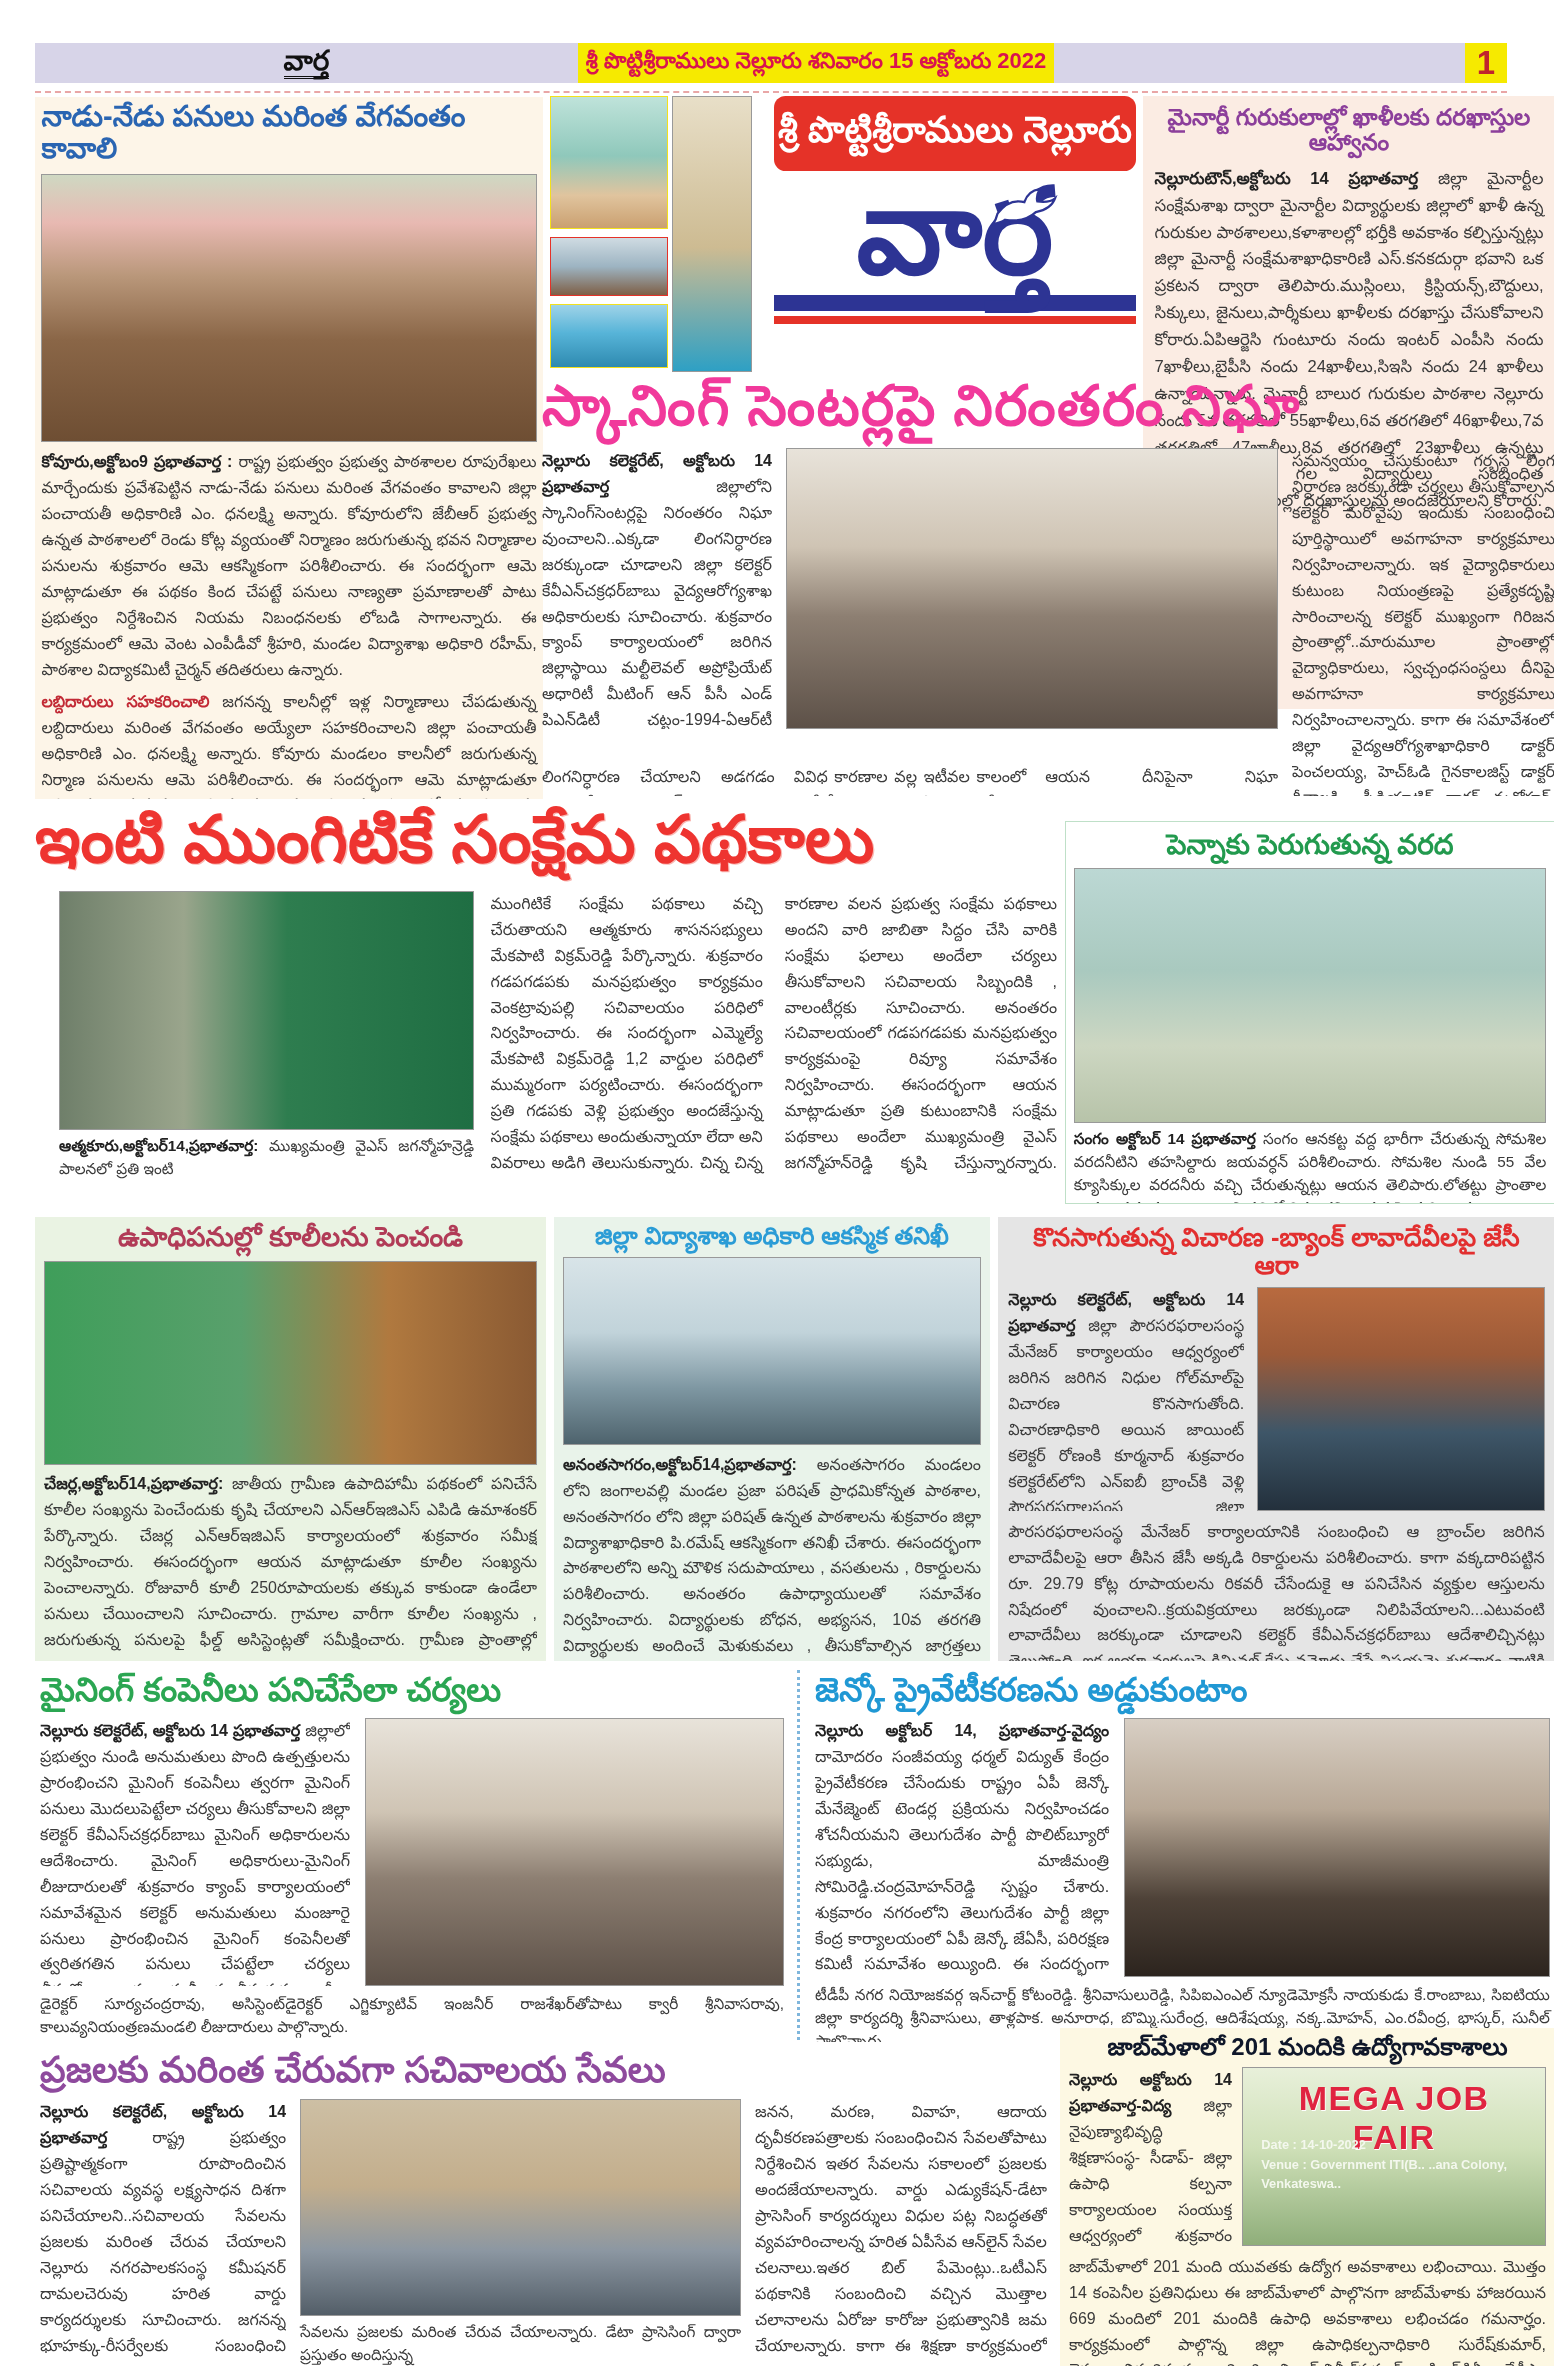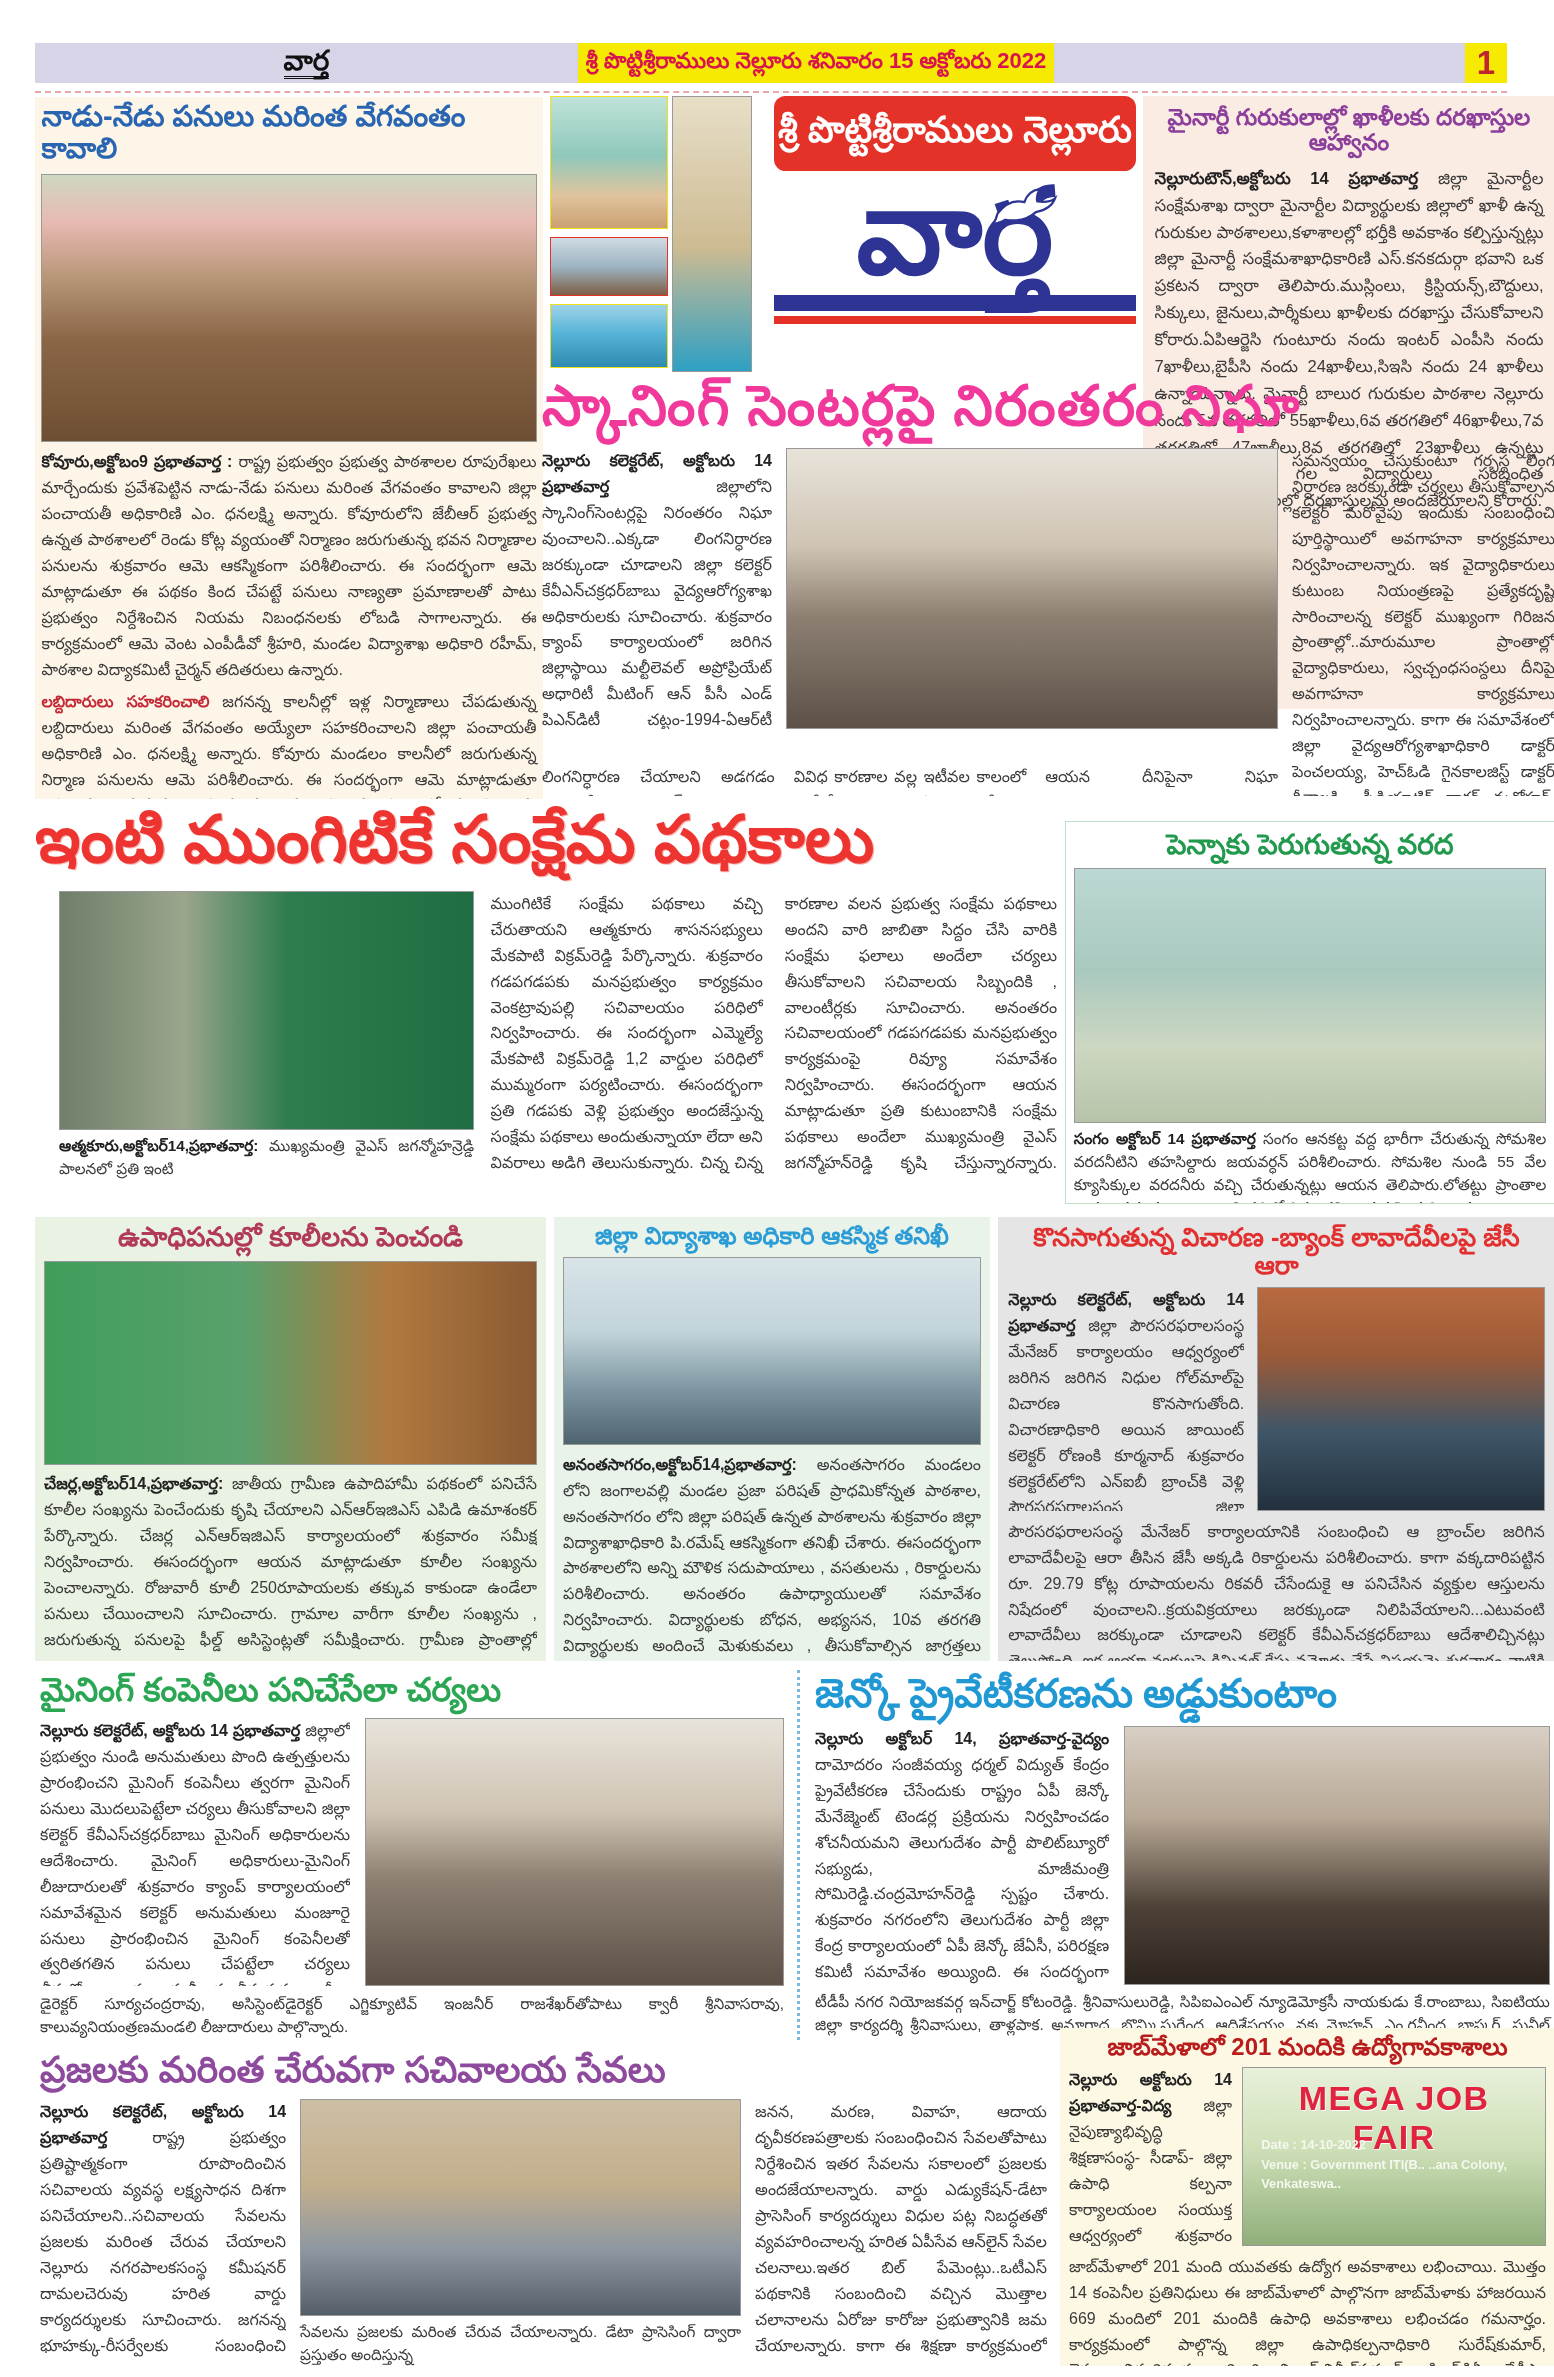--- a/index.html
+++ b/index.html
@@ -183,21 +183,21 @@
       <div class="body-text" style="width:310px;height:268px;overflow:hidden;">
         <p><b class="dateline">నెల్లూరు కలెక్టరేట్, అక్టోబరు 14 ప్రభాతవార్త</b>
            <span>జిల్లాలో ప్రభుత్వం నుండి అనుమతులు పొంది ఉత్పత్తులను ప్రారంభించని మైనింగ్ కంపెనీలు త్వరగా మైనింగ్ పనులు మొదలుపెట్టేలా చర్యలు తీసుకోవాలని జిల్లా కలెక్టర్ కేవీఎస్‌చక్రధర్‌బాబు మైనింగ్ అధికారులను ఆదేశించారు. మైనింగ్ అధికారులు-మైనింగ్ లీజుదారులతో శుక్రవారం క్యాంప్ కార్యాలయంలో సమావేశమైన కలెక్టర్ అనుమతులు మంజూరై పనులు ప్రారంభించిన మైనింగ్ కంపెనీలతో త్వరితగతిన పనులు చేపట్టేలా చర్యలు తీసుకోవాలన్నారు. ఇక లీజుకు తీసుకున్న క్వారీలు పనిచేయకపోవడానికి కారణాలను తెలుసుకోవాలని క్షేత్రస్థాయిలో పరిశీలించి ఆయా క్వారీలన్నీ పనిచేసేలా చర్యలు తీసుకోవాలన్నారు. కాగా ఈ సమావేశంలో జిల్లా మైనింగ్‌శాఖ డిప్యూటీ</span></p>
       </div>
       <div class="photo ph-meeting" style="flex:1;height:268px;"></div>
     </div>
     <div class="caption" style="margin-top:6.4px;">డైరెక్టర్ సూర్యచంద్రరావు, అసిస్టెంట్‌డైరెక్టర్ ఎగ్జిక్యూటివ్ ఇంజనీర్ రాజశేఖర్‌తోపాటు క్వారీ శ్రీనివాసరావు, కాలువ్యనియంత్రణమండలి లీజుదారులు పాల్గొన్నారు.</div>
   </div>
 
   <div class="block" style="left:810px;top:1668px;width:745px;height:374px;padding:3.8px 5.1px;">
-    <div class="hl" style="color:#2098d4;font-size:40px;white-space:nowrap;font-family:Liberation Serif, serif;">జెన్కో  ప్రైవేటీకరణను  అడ్డుకుంటాం</div>
+    <div class="hl" style="color:#2098d4;font-size:33px;white-space:nowrap;">జెన్కో  ప్రైవేటీకరణను  అడ్డుకుంటాం</div>
     <div style="display:flex;gap:15.3px;margin-top:10.2px;">
       <div class="body-text" style="width:294px;height:259px;overflow:hidden;">
         <p><b class="dateline">నెల్లూరు అక్టోబర్ 14, ప్రభాతవార్త-వైద్యం</b>
            <span>దామోదరం సంజీవయ్య ధర్మల్ విద్యుత్ కేంద్రం ప్రైవేటీకరణ చేసేందుకు రాష్ట్రం ఏపీ జెన్కో మేనేజ్మెంట్ టెండర్ల ప్రక్రియను నిర్వహించడం శోచనీయమని తెలుగుదేశం పార్టీ పొలిట్‌బ్యూరో సభ్యుడు, మాజీమంత్రి సోమిరెడ్డి.చంద్రమోహన్‌రెడ్డి స్పష్టం చేశారు. శుక్రవారం నగరంలోని తెలుగుదేశం పార్టీ జిల్లా కేంద్ర కార్యాలయంలో ఏపీ జెన్కో జేఏసీ, పరిరక్షణ కమిటీ సమావేశం అయ్యింది. ఈ సందర్భంగా వారు మాట్లాడుతూ టెండర్ల ప్రక్రియ నిలుపుదల, సీఎం పర్యటన సందర్భంగా ఆందోళన కార్యక్రమం చేపట్టాలని వారు నిర్ణయించారు. పరిరక్షణ కమిటీ కన్వీనర్ ఎం.మోహన్‌రావు, టిడిపి జిల్లా ప్రధాన కార్యదర్శి చేజర్ల.వెంకటేశ్వర్లురెడ్డి,</span></p>
       </div>
       <div class="photo ph-tdp" style="flex:1;height:259px;"></div>
     </div>
     <div class="caption" style="margin-top:6.4px;">టీడీపీ నగర నియోజకవర్గ ఇన్‌చార్జ్ కోటంరెడ్డి. శ్రీనివాసులురెడ్డి, సిపిఐఎంఎల్ న్యూడెమోక్రసీ నాయకుడు కే.రాంబాబు, సిఐటియు జిల్లా కార్యదర్శి శ్రీనివాసులు, తాళ్లపాక. అనూరాధ, బొమ్మి.సురేంద్ర, ఆదిశేషయ్య, నక్క.మోహన్, ఎం.రవీంద్ర, భాస్కర్, సునీల్ పాల్గొన్నారు.</div>
   </div>
 
@@ -210,21 +210,21 @@
       </div>
       <div style="width:441px;">
         <div class="photo ph-conference" style="height:217px;"></div>
         <div class="caption">సేవలను ప్రజలకు మరింత చేరువ చేయాలన్నారు.  డేటా ప్రాసెసింగ్ ద్వారా ప్రస్తుతం అందిస్తున్న</div>
       </div>
       <div class="body-text" style="flex:1;height:259px;overflow:hidden;">జనన, మరణ, వివాహ, ఆదాయ దృవీకరణపత్రాలకు సంబంధించిన సేవలతోపాటు నిర్దేశించిన ఇతర సేవలను సకాలంలో ప్రజలకు అందజేయాలన్నారు. వార్డు ఎడ్యుకేషన్-డేటా ప్రాసెసింగ్ కార్యదర్శులు విధుల పట్ల నిబద్ధతతో వ్యవహరించాలన్న హరిత ఏపీసేవ ఆన్‌లైన్ సేవల చలనాలు.ఇతర బిల్ పేమెంట్లు..ఒటీఎస్ పథకానికి సంబందించి వచ్చిన మొత్తాల చలానాలను ఏరోజు కారోజు ప్రభుత్వానికి జమ చేయాలన్నారు. కాగా ఈ శిక్షణా కార్యక్రమంలో టౌన్‌ప్లానింగ్ సిబ్బంది, వార్డు ప్లానింగ్. అడ్మిన్, అమెనిటీస్ కార్యదర్శులు పాల్గొన్నారు.</div>
     </div>
   </div>
 
   <div class="block" style="left:1060px;top:2028px;width:495px;height:338px;background:#fdf8e3;padding:6.4px 9px;">
-    <div class="hl hl-center" style="color:#b91c1c;font-size:24px;margin-bottom:6.4px;">జాబ్‌మేళాలో 201 మందికి ఉద్యోగావకాశాలు</div>
+    <div class="hl hl-center" style="color:#0f172a;font-size:24px;margin-bottom:6.4px;">జాబ్‌మేళాలో 201 మందికి ఉద్యోగావకాశాలు</div>
     <div style="display:flex;gap:10.2px;">
       <div class="body-text" style="width:163px;height:179px;overflow:hidden;">
         <p><b class="dateline">నెల్లూరు  అక్టోబరు  14 ప్రభాతవార్త-విద్య</b>
            <span>జిల్లా నైపుణ్యాభివృద్ధి శిక్షణాసంస్థ- సీడాప్- జిల్లా ఉపాధి కల్పనా కార్యాలయంల సంయుక్త ఆధ్వర్యంలో శుక్రవారం నెల్లూరు వెంకటేశ్వరపురంలోని ప్రభుత్వ బాలుర ఐటిఐలో జరిగిన</span></p>
       </div>
       <div class="photo ph-jobfair" style="flex:1;height:179px;">
         <div class="jobfair-banner">MEGA JOB FAIR</div>
         <div class="jobfair-sub">
           <div>Date : 14-10-2022</div>
           <div>Venue : Government ITI(B..  ..ana Colony, Venkateswa..</div>

